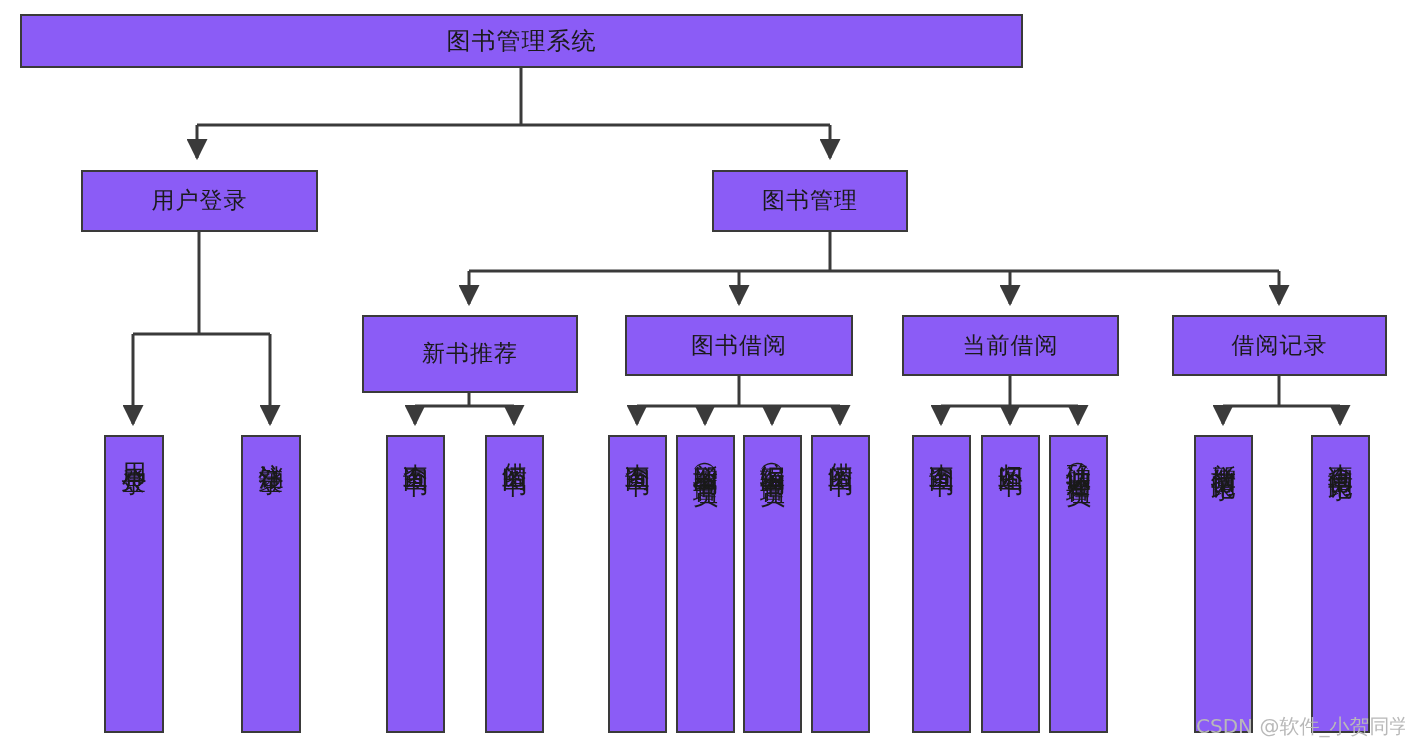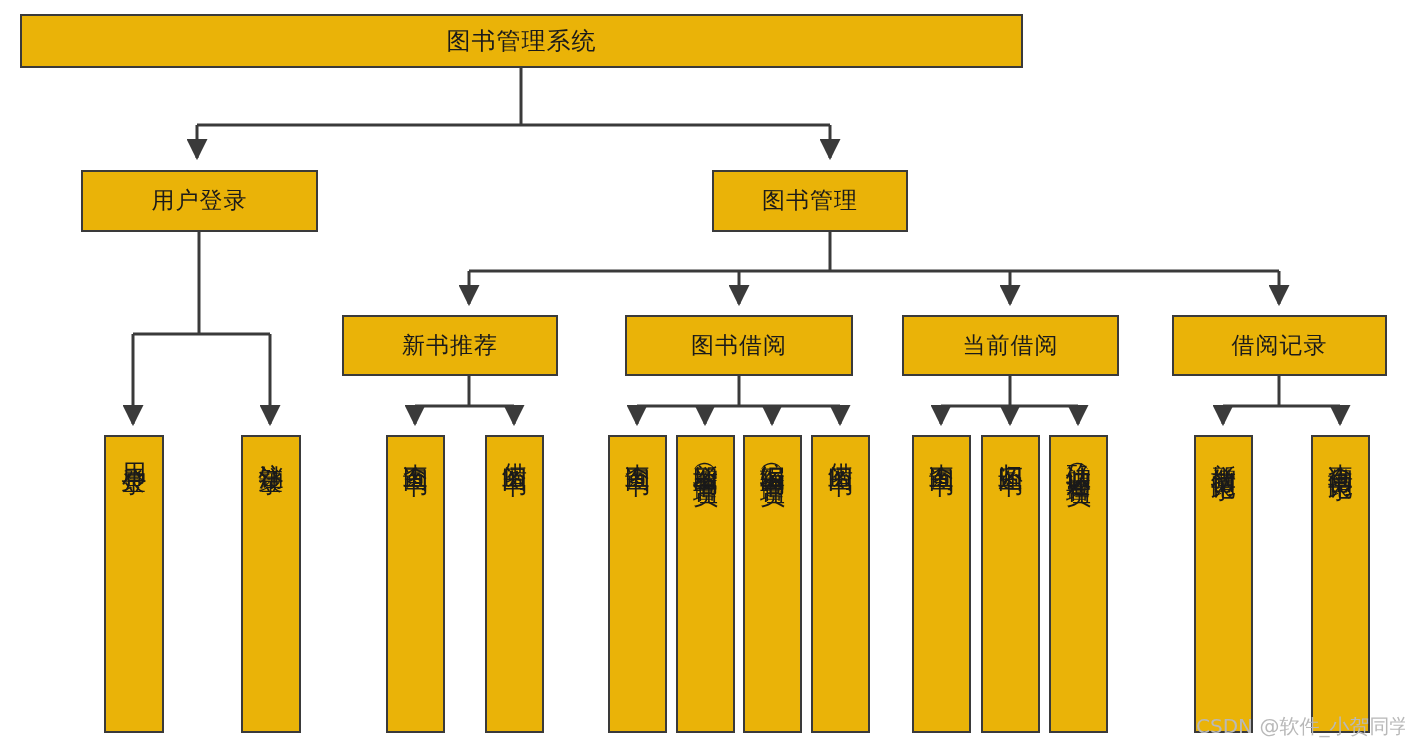--- a/index.html
+++ b/index.html
@@ -20,21 +20,21 @@
   #edges {
     position: absolute;
     left: 0;
     top: 0;
     width: 1405px;
     height: 747px;
   }
   .node {
     position: absolute;
     box-sizing: border-box;
-    background: #eab308;
+    background: #8b5cf6;
     border: 2px solid #3a3a3a;
     display: flex;
     align-items: center;
     justify-content: center;
     color: #1a1a1a;
   }
   .node .label {
     display: block;
     text-align: center;
     line-height: 1.28;
@@ -128,21 +128,21 @@
     <span class="label">图书管理系统</span>
   </div>
 
   <div class="node horiz" style="left:81px; top:170px; width:237px; height:62px;">
     <span class="label">用户登录</span>
   </div>
   <div class="node horiz" style="left:712px; top:170px; width:196px; height:62px;">
     <span class="label">图书管理</span>
   </div>
 
-  <div class="node horiz" style="left:342px; top:315px; width:216px; height:61px;">
+  <div class="node horiz" style="left:362px; top:315px; width:216px; height:78px;">
     <span class="label">新书推荐</span>
   </div>
   <div class="node horiz" style="left:617px; top:315px; width:228px; height:61px;margin-left:8px;">
     <span class="label">图书借阅</span>
   </div>
   <div class="node horiz" style="left:902px; top:315px; width:217px; height:61px;">
     <span class="label">当前借阅</span>
   </div>
   <div class="node horiz" style="left:1172px; top:315px; width:215px; height:61px;">
     <span class="label">借阅记录</span>

